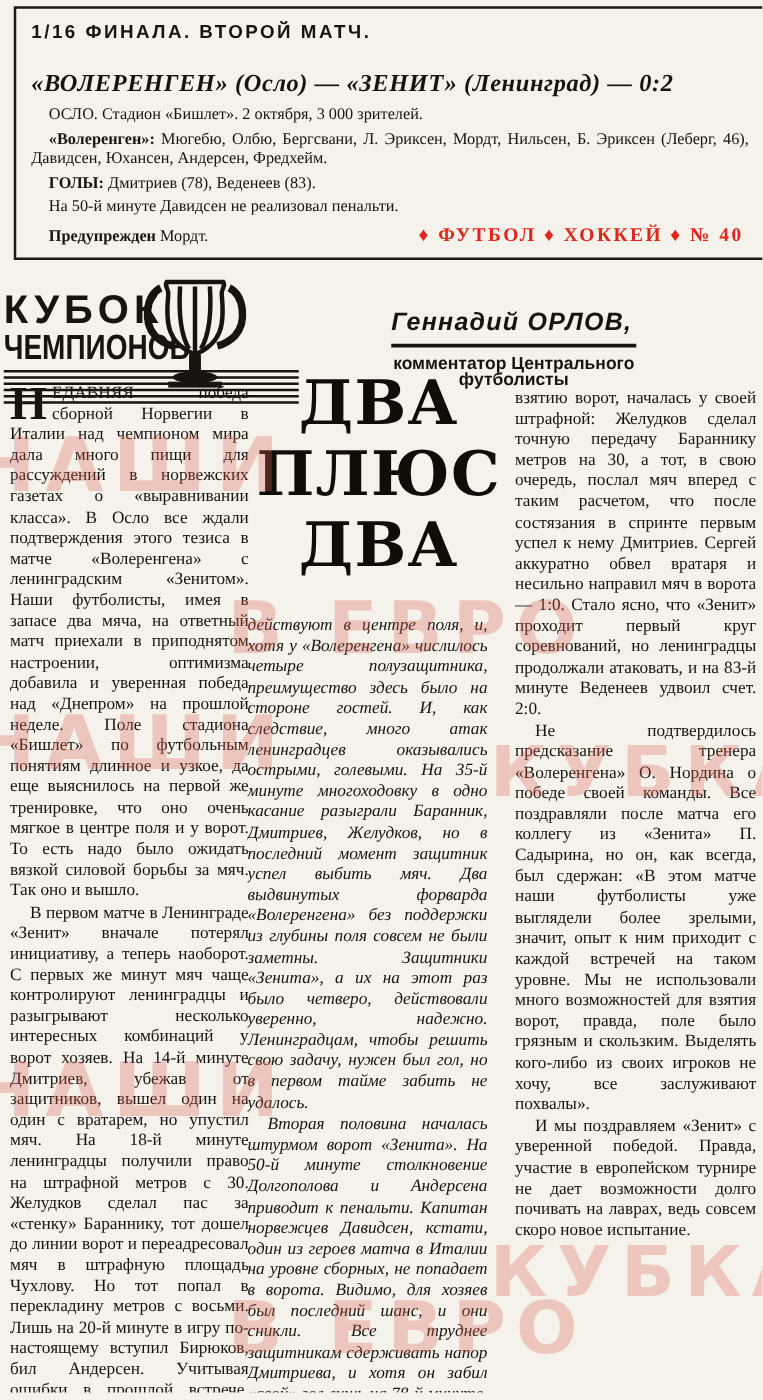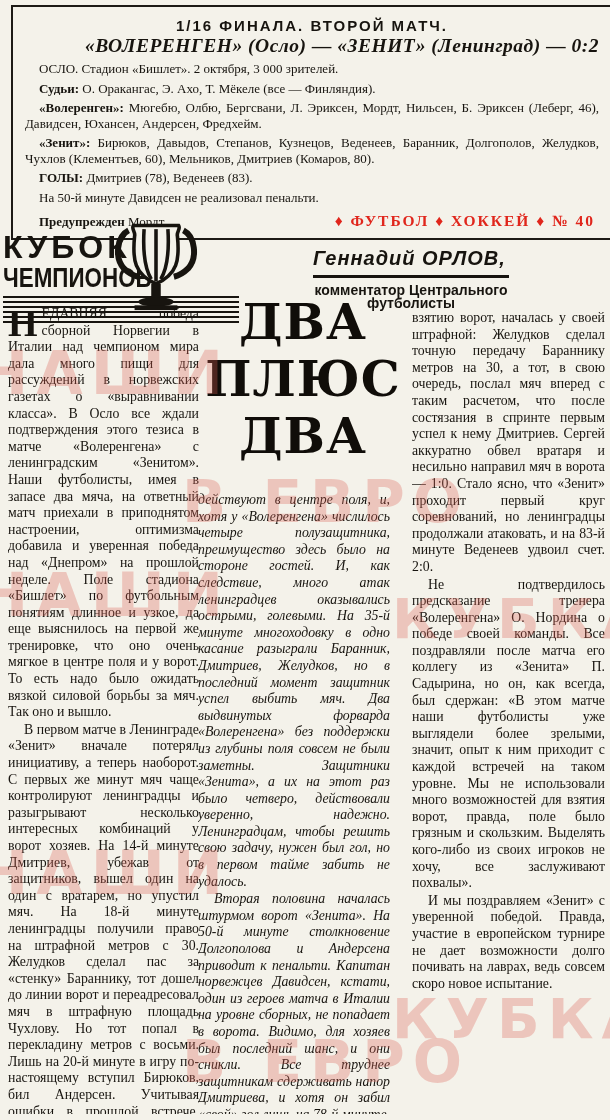--- a/index.html
+++ b/index.html
@@ -3,23 +3,23 @@
 <meta charset="utf-8">
 <style>
   html,body{margin:0;padding:0;}
   body{width:610px;height:1120px;overflow:hidden;background:#e9e7e0;}
   #page{position:relative;width:610px;height:1120px;background:#f4f2ea;overflow:hidden;
         font-family:"Liberation Serif", serif;color:#17140f;}
 
   
   .match-box{position:absolute;left:11px;top:5px;width:574px;border:2px solid #1d1a16;
              padding:6px 12px 8px 12px;z-index:1;}
-  .stage{text-align:center;font-family:"Liberation Sans",sans-serif;font-weight:bold;
-         font-size:15px;letter-spacing:2px;margin:4px 0 1px 0;}
-  .match-title{text-align:right;font-weight:bold;font-style:italic;font-size:19.5px;
+  .stage{text-align:left;font-family:"Liberation Sans",sans-serif;font-weight:bold;
+         font-size:15px;letter-spacing:2px;margin:4px 0 23px 0;}
+  .match-title{text-align:left;font-weight:bold;font-style:italic;font-size:19.5px;
                letter-spacing:.5px;margin:0 0 0 0;}
   .detail{font-size:13px;line-height:15.5px;margin:4px 0;text-indent:14px;text-align:justify;}
   .detail .lbl{font-weight:bold;}
   .box-footer{display:flex;justify-content:space-between;align-items:baseline;margin-top:7px;}
   .booking{font-size:13px;text-indent:14px;}
   .booking .lbl{font-weight:bold;}
   .masthead{font-family:Liberation Serif, serif;font-weight:bold;font-size:15.5px;
             letter-spacing:2px;white-space:nowrap;padding-right:4px;}
 
   
@@ -71,30 +71,22 @@
 </head>
 <body>
 
 <div id="page">
 
   <div class="match-box">
     <div class="stage">1/16 ФИНАЛА. ВТОРОЙ МАТЧ.</div>
     <div class="match-title">«ВОЛЕРЕНГЕН» (Осло) — «ЗЕНИТ» (Ленинград) — 0:2</div>
     <div class="detail">ОСЛО. Стадион «Бишлет». 2 октября, 3 000 зрителей.</div>
     <div class="detail">
-      <span class="lbl">Судьи:</span>
-      <span>О. Оракангас, Э. Ахо, Т. Мёкеле (все — Финляндия).</span>
-    </div>
-    <div class="detail">
       <span class="lbl">«Волеренген»:</span>
       <span>Мюгебю, Олбю, Бергсвани, Л. Эриксен, Мордт, Нильсен, Б. Эриксен (Леберг, 46), Давидсен, Юхансен, Андерсен, Фредхейм.</span>
-    </div>
-    <div class="detail">
-      <span class="lbl">«Зенит»:</span>
-      <span>Бирюков, Давыдов, Степанов, Кузнецов, Веденеев, Баранник, Долгополов, Желудков, Чухлов (Клементьев, 60), Мельников, Дмитриев (Комаров, 80).</span>
     </div>
     <div class="detail">
       <span class="lbl">ГОЛЫ:</span>
       <span>Дмитриев (78), Веденеев (83).</span>
     </div>
     <div class="detail">На 50-й минуте Давидсен не реализовал пенальти.</div>
     <div class="box-footer">
       <div class="booking">
         <span class="lbl">Предупрежден</span>
         <span>Мордт.</span>

